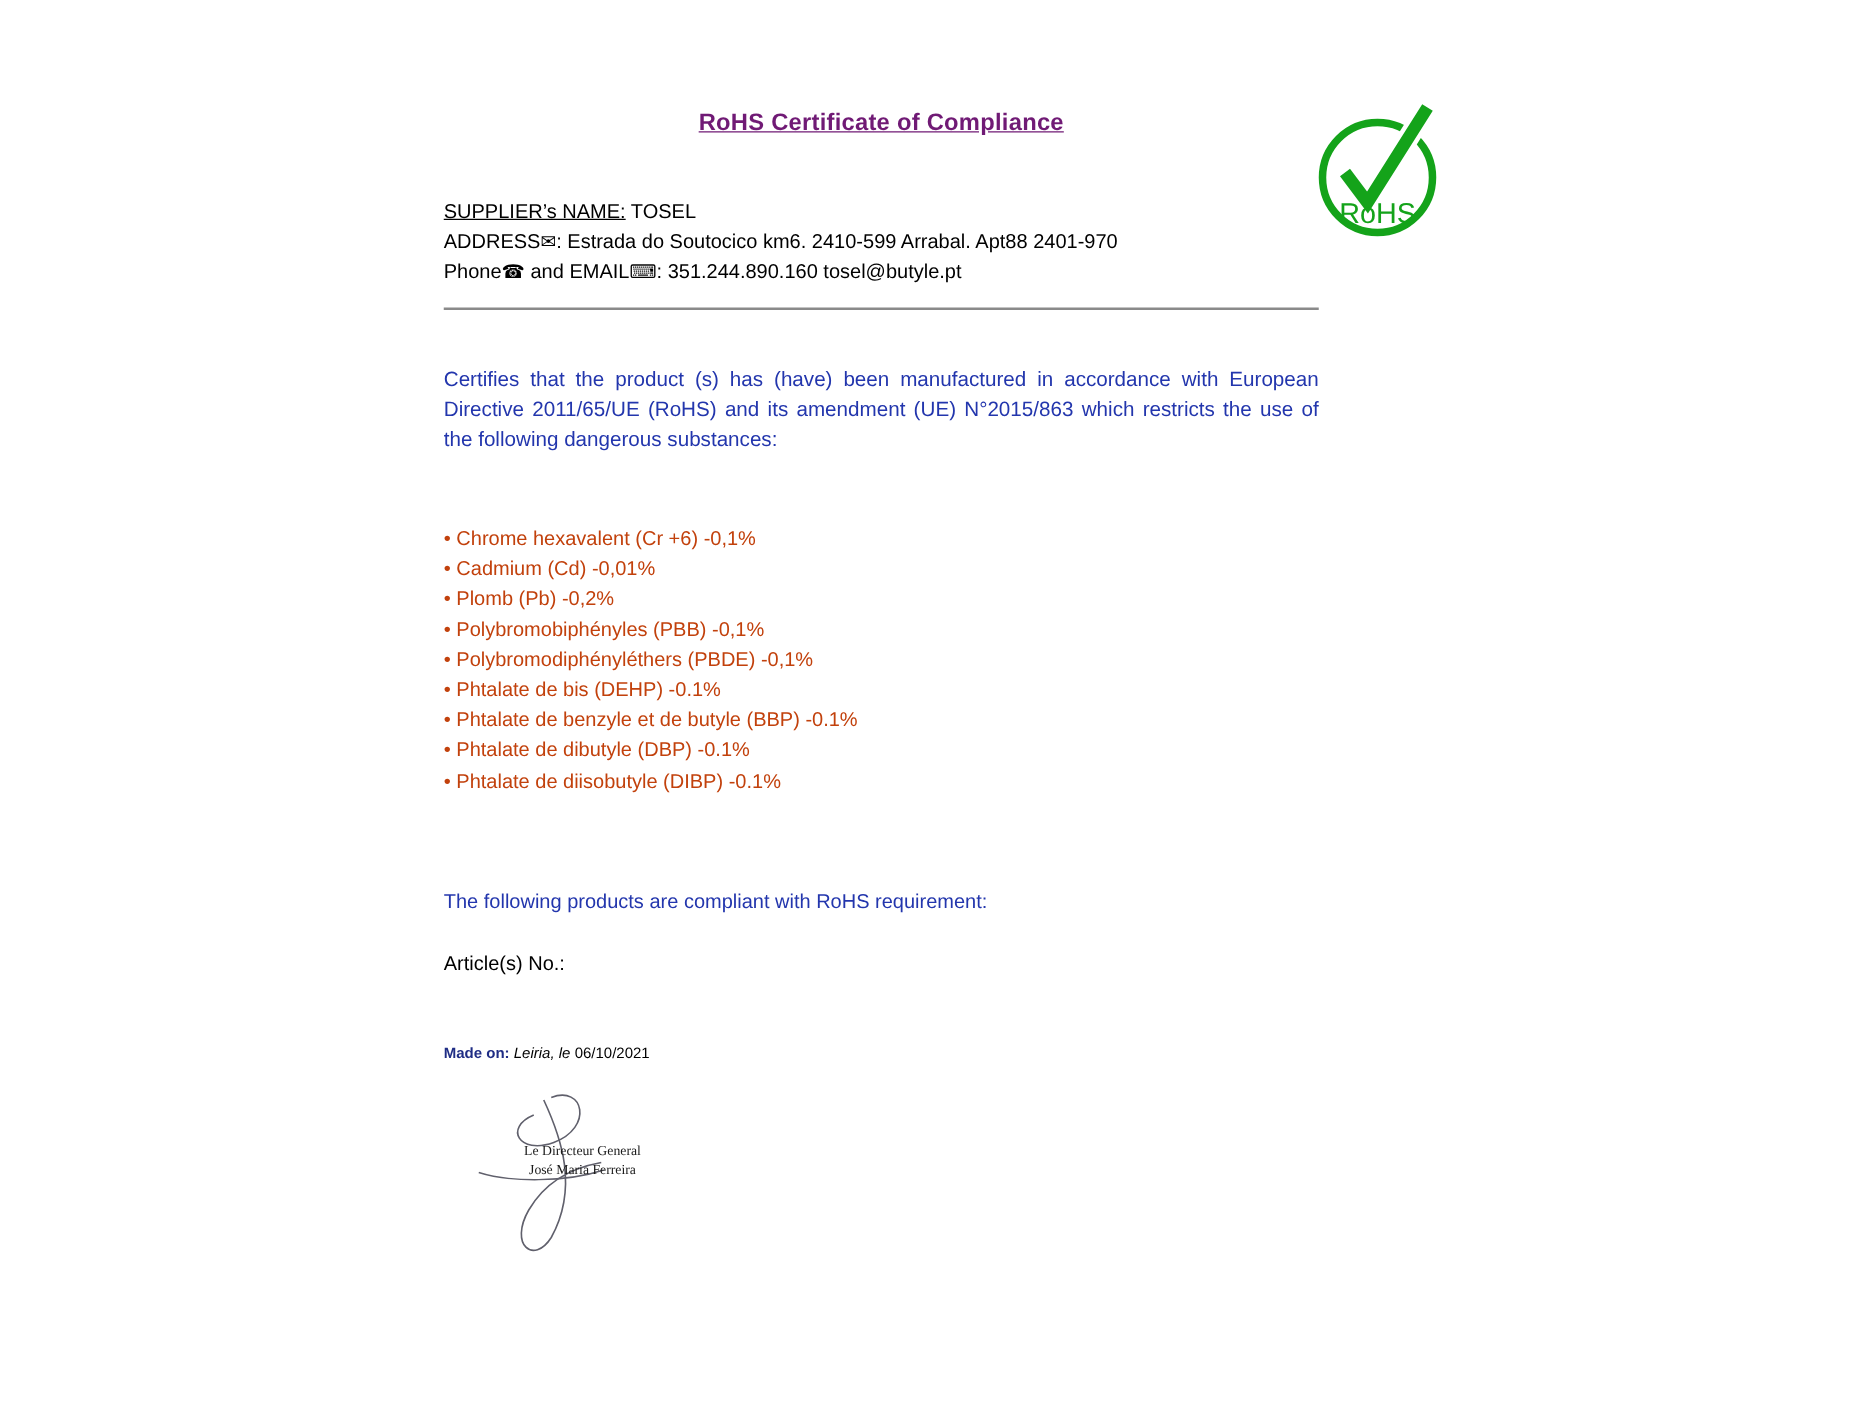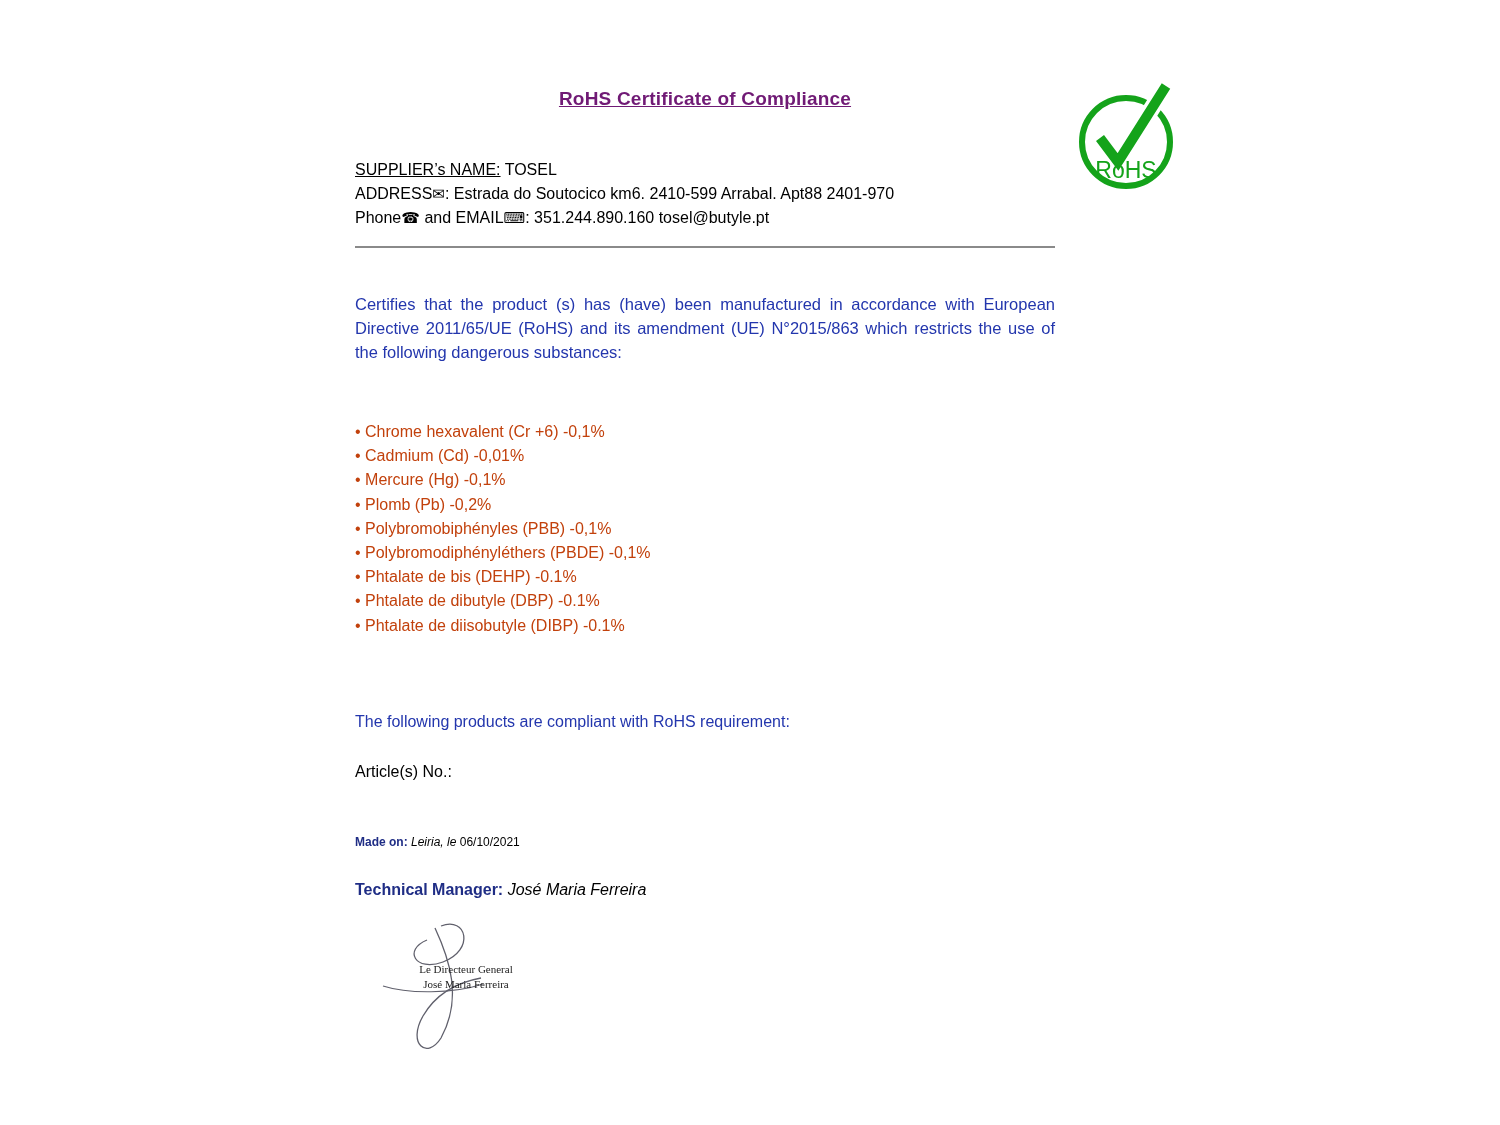--- a/index.html
+++ b/index.html
@@ -81,21 +81,21 @@
     left:28px; top:42px;
     width:150px;
     font-family:"Liberation Serif", serif;
     font-size:11px;
     line-height:15px;
     text-align:center;
     color:#1a1a1a;
   }
   .logo {
     position:absolute;
-    left:1076px; top:80px;
+    left:1052px; top:80px;
     width:100px; height:112px;
   }
 </style>
 </head>
 <body>
 
 <div class="page">
 
   <div class="logo">
     <svg viewBox="0 0 100 112" width="100" height="112">
@@ -122,40 +122,37 @@
       </p>
     </div>
 
     <hr class="rule">
 
     <p class="cert">Certifies that the product (s) has (have) been manufactured in accordance with European Directive 2011/65/UE (RoHS) and its amendment (UE) N°2015/863 which restricts the use of the following dangerous substances:</p>
 
     <ul class="substances">
       <li>Chrome hexavalent (Cr +6) -0,1%</li>
       <li>Cadmium (Cd) -0,01%</li>
-      <li>Mercure (Hg) -0,1%</li>
       <li>Plomb (Pb) -0,2%</li>
       <li>Polybromobiphényles (PBB) -0,1%</li>
       <li>Polybromodiphényléthers (PBDE) -0,1%</li>
       <li>Phtalate de bis (DEHP) -0.1%</li>
+      <li>Phtalate de benzyle et de butyle (BBP) -0.1%</li>
       <li>Phtalate de dibutyle (DBP) -0.1%</li>
       <li>Phtalate de diisobutyle (DIBP) -0.1%</li>
     </ul>
 
     <p class="compliance">The following products are compliant with RoHS requirement:</p>
 
     <p class="article">Article(s) No.:</p>
 
     <p class="made-on">
       <span class="navy-label">Made on:</span><span class="italic-val"> Leiria, le</span><span> 06/10/2021</span>
     </p>
 
-    <p class="manager">
-      <span class="navy-label">Technical Manager:</span><span class="italic-val"> José Maria Ferreira</span>
-    </p>
 
     <div class="signature">
       <svg viewBox="0 0 220 140" width="220" height="140">
         <path d="M 78 6 C 104 -4, 112 30, 80 42 C 52 52, 40 30, 64 20" fill="none" stroke="#60606c" stroke-width="1.3"></path>
         <path d="M 72 8 C 86 38, 100 78, 78 118 C 64 140, 44 124, 60 96 C 74 72, 96 62, 118 58" fill="none" stroke="#60606c" stroke-width="1.3"></path>
         <path d="M 20 66 C 45 74, 90 74, 120 64" fill="none" stroke="#60606c" stroke-width="1.1"></path>
       </svg>
       <div class="sig-text">
         <div>Le Directeur General</div>
         <div>José Maria Ferreira</div>

